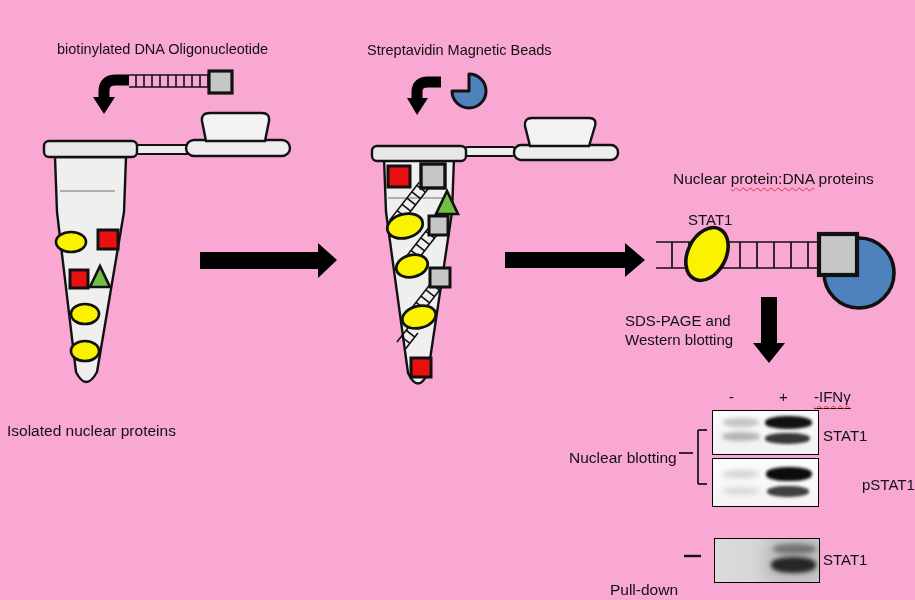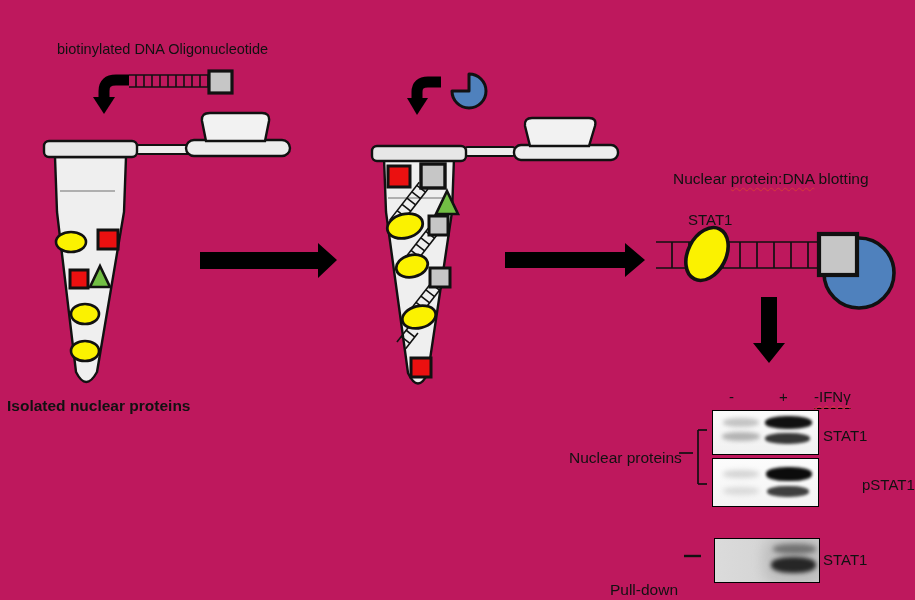--- a/index.html
+++ b/index.html
@@ -1,16 +1,16 @@
 <!DOCTYPE html>
 <html><head>
 <meta charset="utf-8">
 <style>
   html,body{margin:0;padding:0;background:#fff;}
-  #canvas{position:relative;width:915px;height:600px;background:#be185d;overflow:hidden;
+  #canvas{position:relative;width:915px;height:600px;background:#f9a8d4;overflow:hidden;
           font-family:"Liberation Sans",sans-serif;color:#111;}
   #diagram-svg{position:absolute;left:0;top:0;}
   .t{position:absolute;font-size:14.5px;line-height:1.25;color:#111;white-space:nowrap;}
   .t15{font-size:15.5px;}
   .wavy{text-decoration-line:underline;text-decoration-style:wavy;text-decoration-color:#d43a3a;
         text-decoration-thickness:1px;text-underline-offset:3px;}
   .treat{border-bottom:1.3px solid #000;padding-bottom:3px;}
   .panel{position:absolute;border:1.6px solid #000;overflow:hidden;}
   #panel1{left:712px;top:410px;width:105px;height:43px;background:linear-gradient(180deg,#fbfbfb,#f1f1f1);}
   #panel2{left:712px;top:458px;width:105px;height:47px;background:linear-gradient(180deg,#fcfcfc,#f4f4f4);}
@@ -156,35 +156,40 @@
     <g stroke="#111" stroke-width="1.7" fill="none">
       <line x1="679" y1="453" x2="693" y2="453"></line>
       <line x1="698" y1="430" x2="698" y2="484"></line>
       <line x1="698" y1="430" x2="707" y2="430"></line>
       <line x1="698" y1="484" x2="707" y2="484"></line>
     </g>
     <line x1="684" y1="556" x2="701" y2="556" stroke="#111" stroke-width="2.4"></line>
   </svg>
 
   <div class="t" style="left:57px;top:40px;">biotinylated DNA Oligonucleotide</div>
-
-  <div class="t t15" style="left:7px;top:396px;font-weight:bold;">
+  <div class="t" style="left:367px;top:41px;">Streptavidin Magnetic Beads</div>
+
+  <div class="t t15" style="left:7px;top:421px;">
     <div>Isolated nuclear proteins</div>
   </div>
 
-  <div class="t t15" style="left:673px;top:169px;"><span>Nuclear </span><span class="wavy">protein:DNA</span><span> blotting</span></div>
+  <div class="t t15" style="left:673px;top:169px;"><span>Nuclear </span><span class="wavy">protein:DNA</span><span> proteins</span></div>
 
   <div class="t" style="left:688px;top:211px;font-size:15px;">STAT1</div>
 
+  <div class="t" style="left:625px;top:312px;font-size:15px;">
+    <div>SDS-PAGE and</div>
+    <div>Western blotting</div>
+  </div>
 
   <div class="lane" style="left:729px;top:388px;">-</div>
   <div class="lane" style="left:779px;top:388px;">+</div>
   <div class="lane treat wavy" style="left:814px;top:388px;">-IFNγ</div>
 
-  <div class="t t15" style="left:569px;top:448px;">Nuclear proteins</div>
+  <div class="t t15" style="left:569px;top:448px;">Nuclear blotting</div>
 
   <div id="panel1" class="panel">
     <div class="band b-p1m1"></div>
     <div class="band b-p1m2"></div>
     <div class="band b-p1p1"></div>
     <div class="band b-p1p2"></div>
   </div>
   <div id="panel2" class="panel">
     <div class="band b-p2m1"></div>
     <div class="band b-p2m2"></div>

